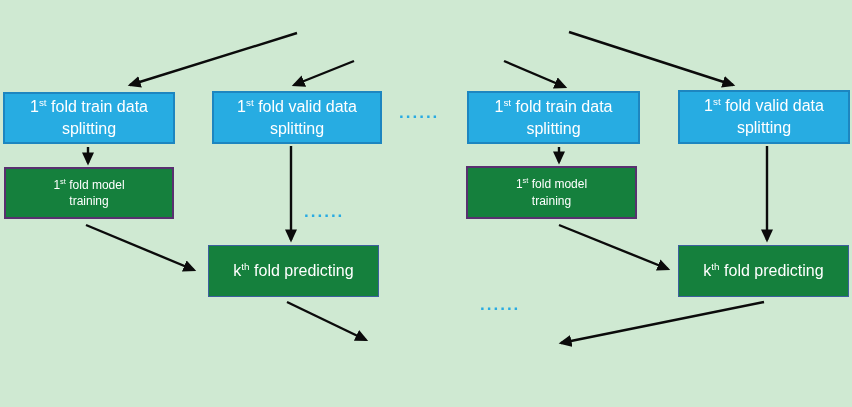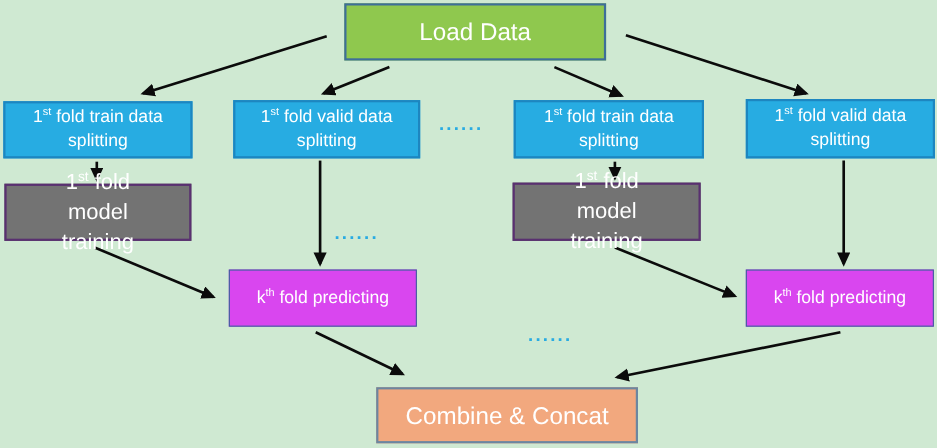--- a/index.html
+++ b/index.html
@@ -28,27 +28,27 @@
     border:2px solid #3E6E99;
     font-size:22px;
   }
   .blue{
     background:#27ACE2;
     border:2px solid #1D86C0;
     font-size:16px;
     padding:0 2px;
   }
   .purple{
-    background:#737373;
+    background:#15803d;
     border:2px solid #593070;
-    font-size:20px;
+    font-size:12px;
     padding:0 30px;
   }
   .darkblue{
-    background:#d946ef;
+    background:#15803d;
     border:1px solid #3D5F9E;
     font-size:16px;
   }
   .orange{
     background:#F2A87E;
     border:2px solid #6C86A0;
     font-size:22px;
   }
   .dots{
     position:absolute;
@@ -85,23 +85,20 @@
     <line x1="88" y1="147" x2="88" y2="163" marker-end="url(#ah)"></line>
     <line x1="559" y1="147" x2="559" y2="162" marker-end="url(#ah)"></line>
     <line x1="291" y1="146" x2="291" y2="240" marker-end="url(#ah)"></line>
     <line x1="767" y1="146" x2="767" y2="240" marker-end="url(#ah)"></line>
     <line x1="86" y1="225" x2="194" y2="270" marker-end="url(#ah)"></line>
     <line x1="559" y1="225" x2="668" y2="269" marker-end="url(#ah)"></line>
     <line x1="287" y1="302" x2="366" y2="340" marker-end="url(#ah)"></line>
     <line x1="764" y1="302" x2="561" y2="343" marker-end="url(#ah)"></line>
   </svg>
 
-  <div class="node green" style="left:313px;top:3px;width:238px;height:52px;">
-    <span class="lbl">Load Data</span>
-  </div>
 
   <div class="node blue" style="left:3px;top:92px;width:172px;height:52px;">
     <span class="lbl"><span>1</span><sup>st</sup><span> fold train data splitting</span></span>
   </div>
 
   <div class="node blue" style="left:212px;top:91px;width:170px;height:53px;">
     <span class="lbl"><span>1</span><sup>st</sup><span> fold valid data splitting</span></span>
   </div>
 
   <div class="node blue" style="left:467px;top:91px;width:173px;height:53px;">
@@ -121,21 +118,18 @@
   </div>
 
   <div class="node darkblue" style="left:208px;top:245px;width:171px;height:52px;">
     <span class="lbl"><span>k</span><sup>th</sup><span> fold predicting</span></span>
   </div>
 
   <div class="node darkblue" style="left:678px;top:245px;width:171px;height:52px;">
     <span class="lbl"><span>k</span><sup>th</sup><span> fold predicting</span></span>
   </div>
 
-  <div class="node orange" style="left:342px;top:352px;width:238px;height:51px;">
-    <span class="lbl">Combine &amp; Concat</span>
-  </div>
 
   <span class="dots" style="left:399px;top:104px;">......</span>
   <span class="dots" style="left:304px;top:203px;">......</span>
   <span class="dots" style="left:480px;top:296px;">......</span>
 
 </div>
 
 </body></html>

